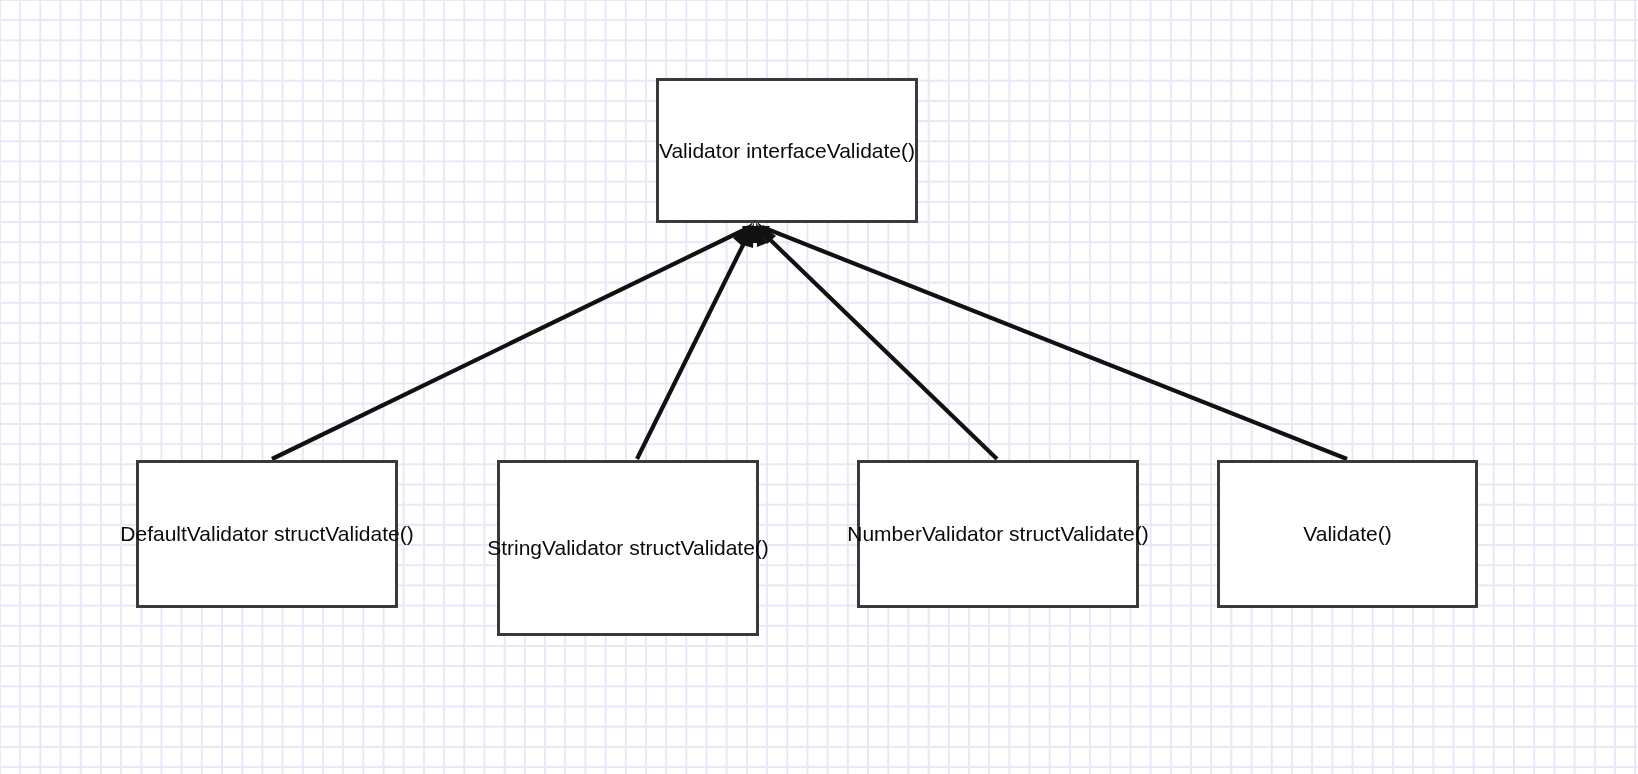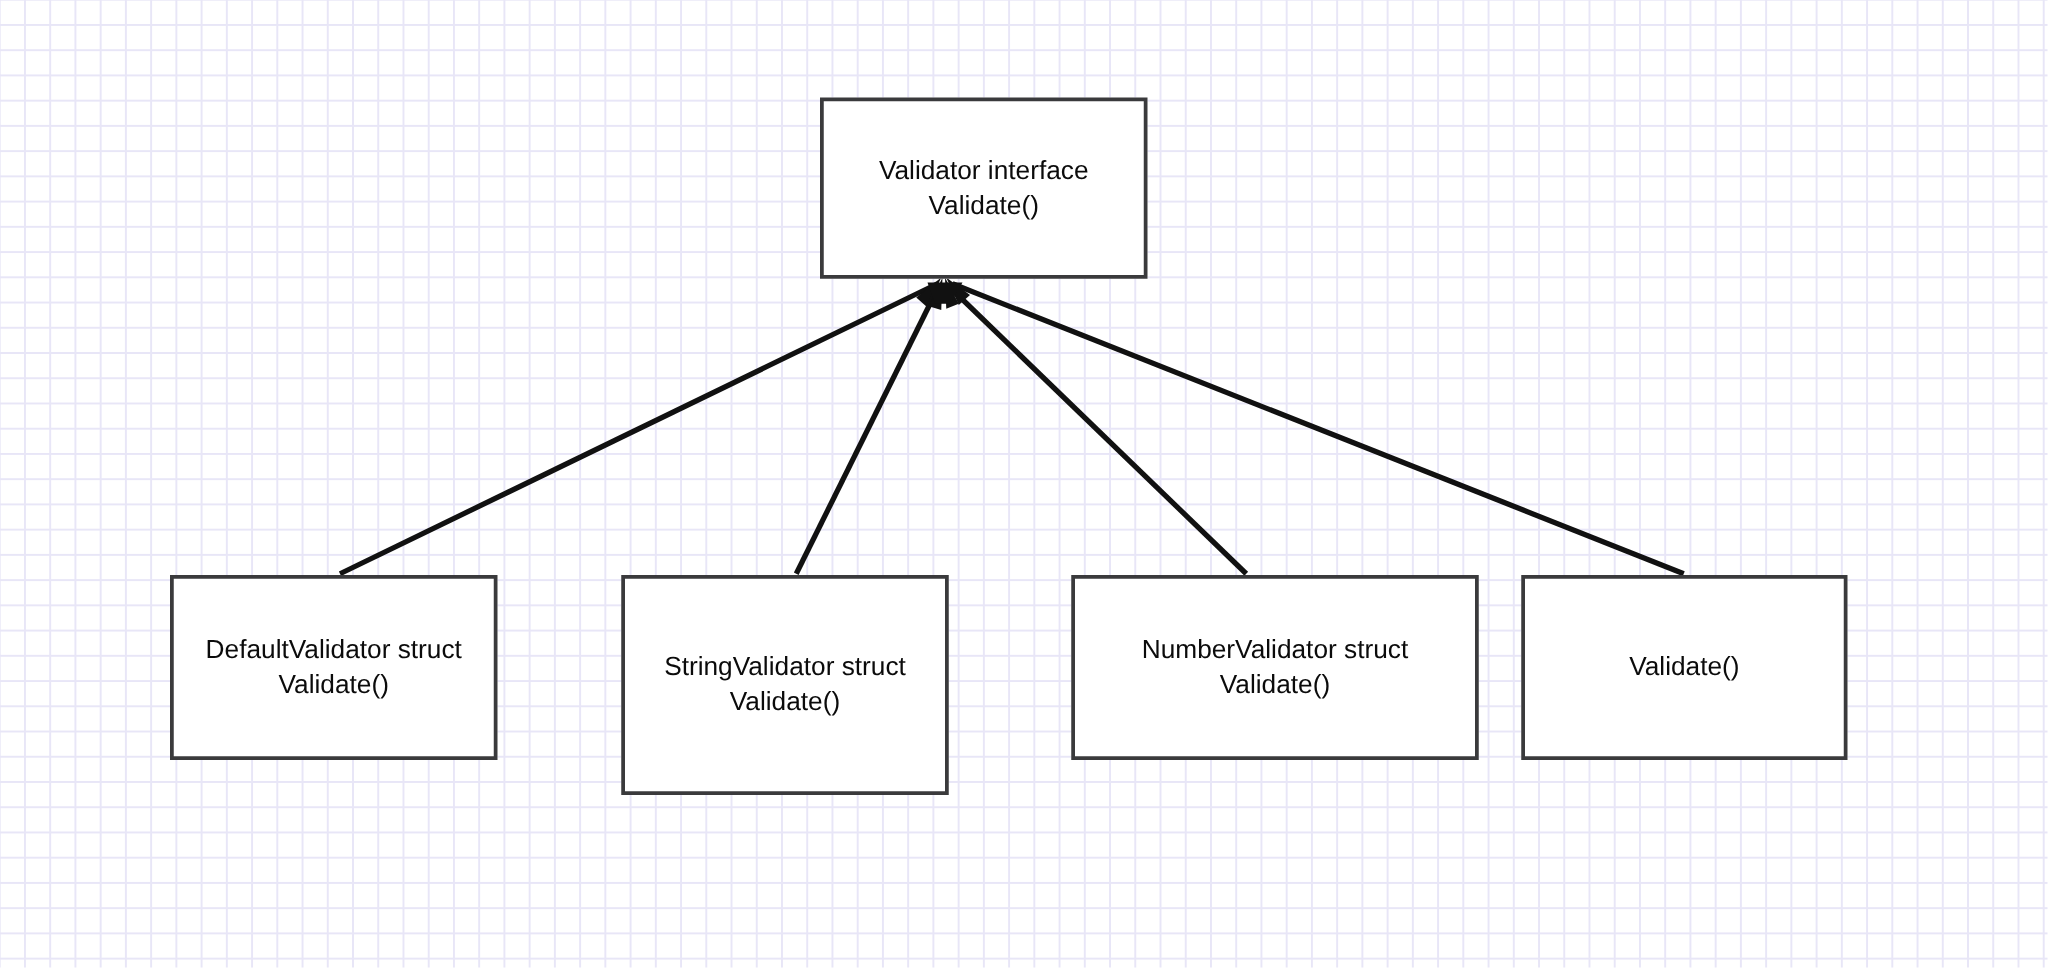--- a/index.html
+++ b/index.html
@@ -37,21 +37,21 @@
     z-index: 1;
   }
 
   .node {
     position: absolute;
     z-index: 2;
     box-sizing: border-box;
     background-color: #ffffff;
     border: 3px solid #3a3a3c;
     display: flex;
-    flex-direction: column;
+    flex-direction: row;
     align-items: center;
     justify-content: center;
     text-align: center;
     line-height: 1.32;
     color: #0b0b0b;
     font-size: 21px;
     font-family: "Liberation Sans", sans-serif;
     -webkit-font-smoothing: antialiased;
   }
 
@@ -77,21 +77,21 @@
   }
   #node-string-validator {
     left: 497px;
     top: 460px;
     width: 262px;
     height: 176px;
   }
   #node-number-validator {
     left: 857px;
     top: 460px;
-    width: 326px;
+    width: 282px;
     height: 148px;
   }
   #node-email-validator {
     left: 1217px;
     top: 460px;
     width: 261px;
     height: 148px;
   }
 </style>
 </head>

